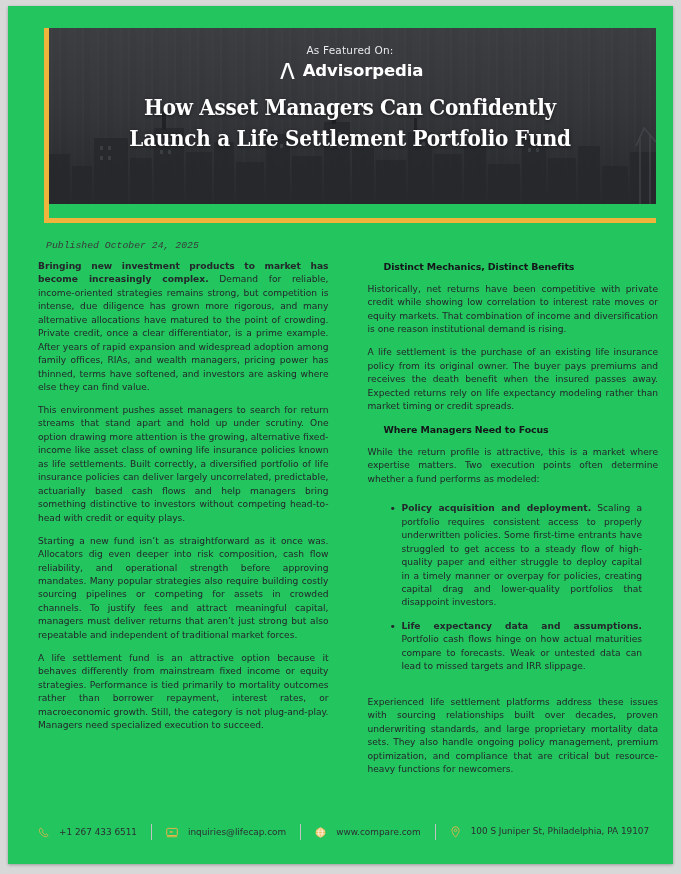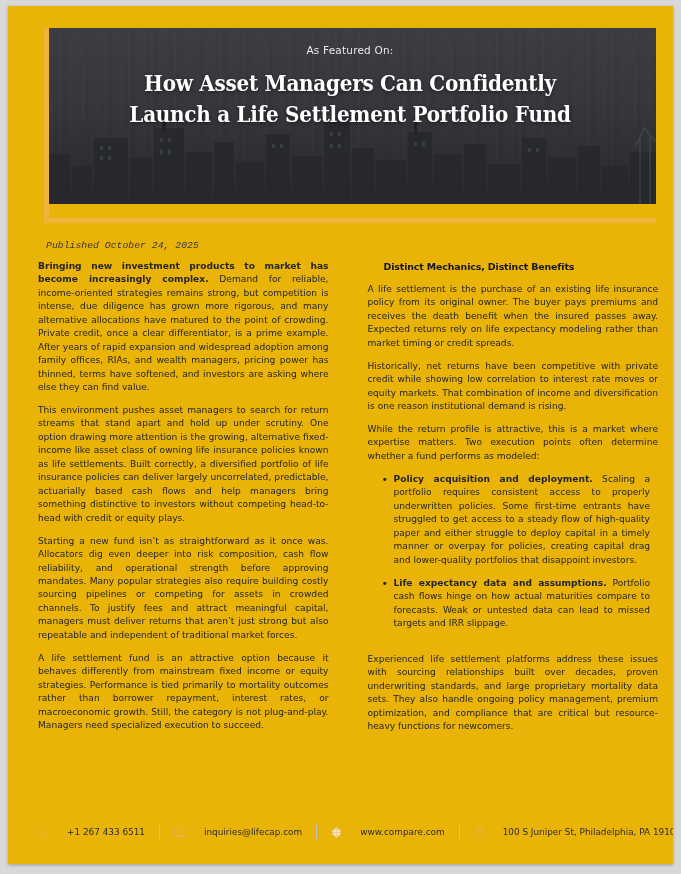--- a/index.html
+++ b/index.html
@@ -13,21 +13,21 @@
     overflow: hidden;
     font-family: "DejaVu Sans", sans-serif;
   }
 
   .page {
     position: absolute;
     left: 8px;
     top: 6px;
     width: 665px;
     height: 858px;
-    background: #eab308;
+    background: #22c55e;
     box-shadow: 0 1px 3px rgba(0,0,0,0.28);
     overflow: hidden;
   }
 
   
   .hero-wrap {
     position: absolute;
     left: 28px;
     top: 22px;
     width: 620px;
@@ -164,21 +164,21 @@
   .col h3 {
     margin: 0 0 9px 16px;
     font-size: 9.4px;
     font-weight: 700;
     color: #14161a;
     text-align: left;
     letter-spacing: -0.1px;
   }
   .col .lead-bold { font-weight: 700; }
   ul.bullets {
-    margin: 8px;
+    margin: 16px;
     padding: 0 0 0 18px;
     list-style: none;
   }
   ul.bullets li {
     position: relative;
     margin: 0 0 10px 0;
     text-align: justify;
     hyphens: auto;
   }
   ul.bullets li:last-child { margin-bottom: 0; }
@@ -199,22 +199,21 @@
     top: 818px;
     width: 620px;
     display: flex;
     align-items: center;
     font-size: 8.9px;
     color: #2c2e33;
     font-family: "DejaVu Sans", sans-serif;
   }
   .fitem {
     display: flex;
-    align-items: center;
-    gap: 18px;
+    gap: 10px;
     white-space: nowrap;
   }
   .fsep {
     width: 1px;
     height: 16px;
     background: #c2c2c2;
     margin: 0 14px;
     flex: none;
   }
   .ficon { flex: none; display: block; }
@@ -280,20 +279,28 @@
         <g stroke="#4a4d52" stroke-width="1.6" fill="none" opacity="0.75">
           <path d="M592 38 L600 20 L612 34"></path>
           <path d="M596 96 L596 30"></path>
           <path d="M606 96 L606 26"></path>
         </g>
       </svg>
 
       <div class="hero-inner">
         <div class="featured-on">As Featured On:</div>
 
+        <div class="brand-row">
+          <svg class="brand-mark" width="20" height="18" viewBox="0 0 20 18">
+            <path d="M3.2 17 L8.8 1 L11.2 1 L5.6 17 Z" fill="#ffffff"></path>
+            <path d="M9.6 1 L12 1 L17.6 17 L15.2 17 Z" fill="#ffffff"></path>
+            <path d="M7.2 9.5 L13.2 9.5 L13.2 11.4 L7.2 11.4 Z" fill="#ffffff" opacity="0"></path>
+          </svg>
+          <span class="brand-name">Advisorpedia</span>
+        </div>
 
         <div class="hero-title">How Asset Managers Can Confidently Launch a Life Settlement Portfolio Fund</div>
       </div>
     </div>
 
     <div class="gold-vert"></div>
     <div class="gold-corner"></div>
     <div class="gold-under"></div>
   </div>
 
@@ -308,24 +315,25 @@
 
 
       <p>Starting a new fund isn’t as straightforward as it once was. Allocators dig even deeper into risk composition, cash flow reliability, and operational strength before approving mandates. Many popular strategies also require building costly sourcing pipelines or competing for assets in crowded channels. To justify fees and attract meaningful capital, managers must deliver returns that aren’t just strong but also repeatable and independent of traditional market forces.</p>
 
       <p>A life settlement fund is an attractive option because it behaves differently from mainstream fixed income or equity strategies. Performance is tied primarily to mortality outcomes rather than borrower repayment, interest rates, or macroeconomic growth. Still, the category is not plug-and-play. Managers need specialized execution to succeed.</p>
     </div>
 
     <div class="col">
       <h3>Distinct Mechanics, Distinct Benefits</h3>
 
+      <p>Historically, net returns have been competitive with private credit while showing low correlation to interest rate moves or equity markets. That combination of income and diversification is one reason institutional demand is rising.</p>
+
       <p>A life settlement is the purchase of an existing life insurance policy from its original owner. The buyer pays premiums and receives the death benefit when the insured passes away. Expected returns rely on life expectancy modeling rather than market timing or credit spreads.</p>
 
-      <p>Historically, net returns have been competitive with private credit while showing low correlation to interest rate moves or equity markets. That combination of income and diversification is one reason institutional demand is rising.</p>
-
+      <h3>Where Managers Need to Focus</h3>
 
       <p>While the return profile is attractive, this is a market where expertise matters. Two execution points often determine whether a fund performs as modeled:</p>
 
       <ul class="bullets">
         <li><b>Policy acquisition and deployment.</b><span> Scaling a portfolio requires consistent access to properly underwritten policies. Some first-time entrants have struggled to get access to a steady flow of high-quality paper and either struggle to deploy capital in a timely manner or overpay for policies, creating capital drag and lower-quality portfolios that disappoint investors.</span></li>
         <li><b>Life expectancy data and assumptions.</b><span> Portfolio cash flows hinge on how actual maturities compare to forecasts. Weak or untested data can lead to missed targets and IRR slippage.</span></li>
       </ul>
 
       <p style="margin-top:22px;">Experienced life settlement platforms address these issues with sourcing relationships built over decades, proven underwriting standards, and large proprietary mortality data sets. They also handle ongoing policy management, premium optimization, and compliance that are critical but resource-heavy functions for newcomers.</p>
     </div>

